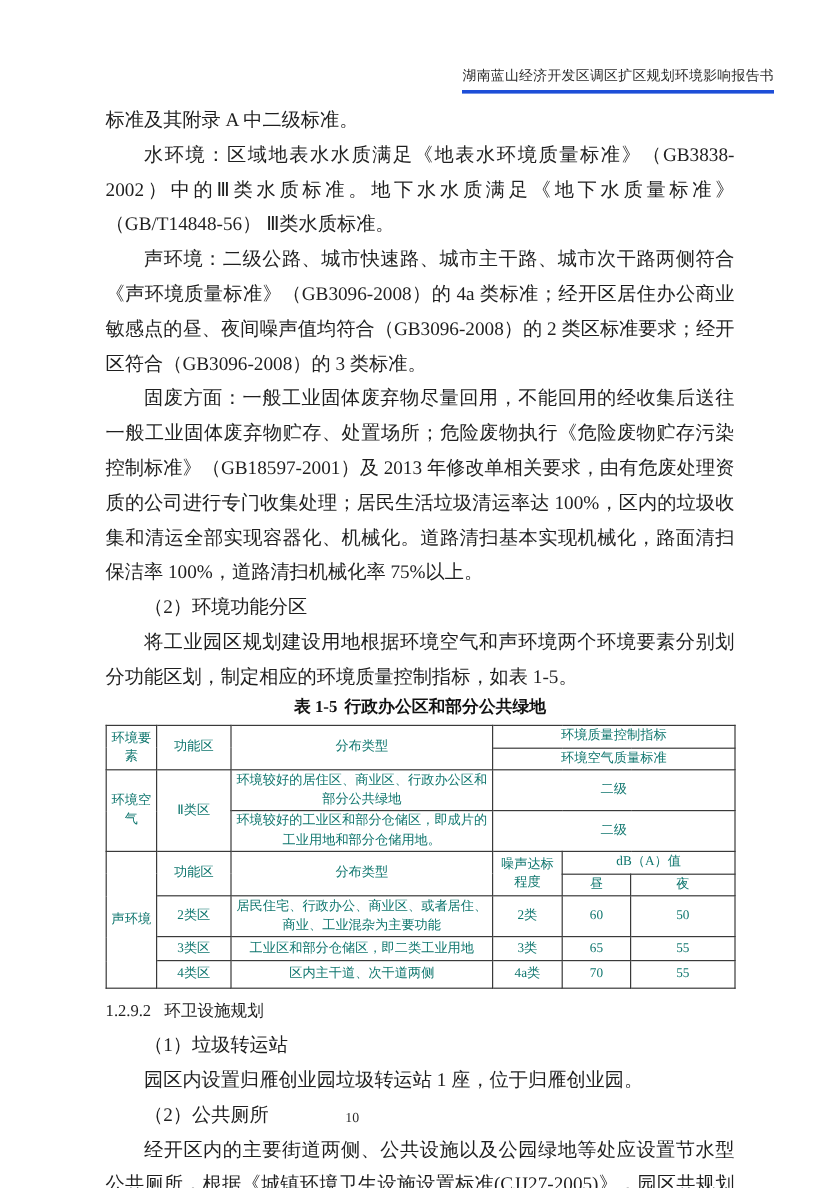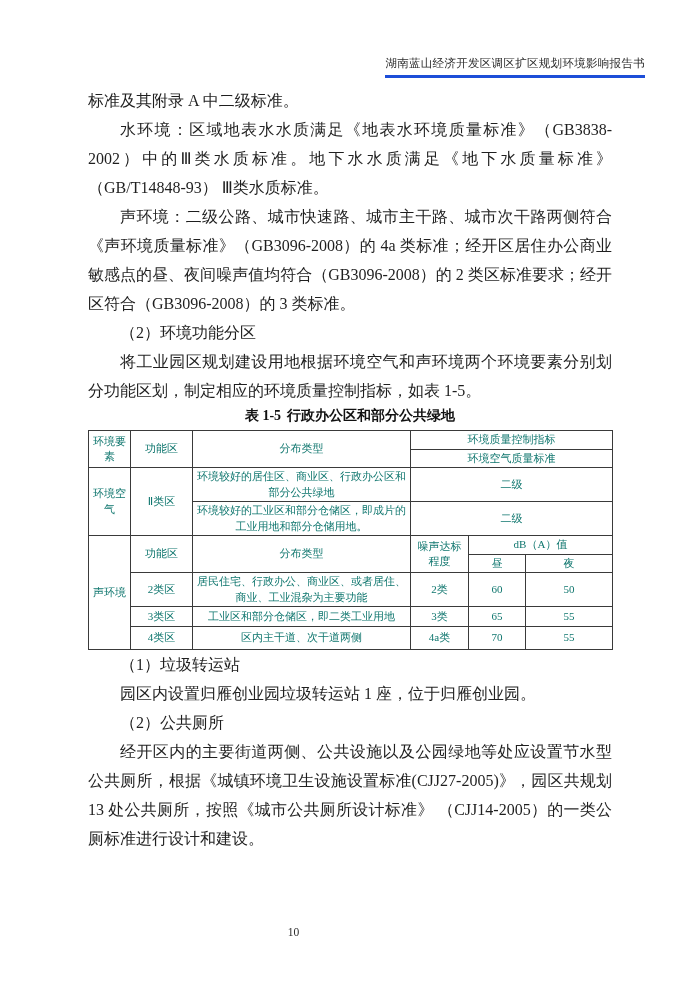--- a/index.html
+++ b/index.html
@@ -95,22 +95,23 @@
 
 <div class="page">
 
   <div class="header">
     <span>湖南蓝山经济开发区调区扩区规划环境影响报告书</span>
   </div>
 
   <div class="content">
 
     <p class="para noindent">标准及其附录 A 中二级标准。</p>
-    <p class="para">水环境：区域地表水水质满足《地表水环境质量标准》（GB3838-2002）中的Ⅲ类水质标准。地下水水质满足《地下水质量标准》（GB/T14848-93） Ⅲ类水质标准。</p>
+    <p class="para">水环境：区域地表水水质满足《地表水环境质量标准》（GB3838-2002）中的Ⅲ类水质标准。地下水水质满足《地下水质量标准》（GB/T14848-56） Ⅲ类水质标准。</p>
     <p class="para">声环境：二级公路、城市快速路、城市主干路、城市次干路两侧符合《声环境质量标准》（GB3096-2008）的 4a 类标准；经开区居住办公商业敏感点的昼、夜间噪声值均符合（GB3096-2008）的 2 类区标准要求；经开区符合（GB3096-2008）的 3 类标准。</p>
+    <p class="para">固废方面：一般工业固体废弃物尽量回用，不能回用的经收集后送往一般工业固体废弃物贮存、处置场所；危险废物执行《危险废物贮存污染控制标准》（GB18597-2001）及 2013 年修改单相关要求，由有危废处理资质的公司进行专门收集处理；居民生活垃圾清运率达 100%，区内的垃圾收集和清运全部实现容器化、机械化。道路清扫基本实现机械化，路面清扫保洁率 100%，道路清扫机械化率 75%以上。</p>
     <p class="para">（2）环境功能分区</p>
     <p class="para">将工业园区规划建设用地根据环境空气和声环境两个环境要素分别划分功能区划，制定相应的环境质量控制指标，如表 1-5。</p>
 
     <div class="table-caption">
       <span>表 1-5</span>
       <span>行政办公区和部分公共绿地</span>
     </div>
 
     <table class="env-table">
       <colgroup>
@@ -169,20 +170,24 @@
         <tr class="h23">
           <td>4类区</td>
           <td>区内主干道、次干道两侧</td>
           <td>4a类</td>
           <td>70</td>
           <td>55</td>
         </tr>
       </tbody>
     </table>
 
+    <div class="section-heading">
+      <span>1.2.9.2</span>
+      <span>环卫设施规划</span>
+    </div>
     <p class="para">（1）垃圾转运站</p>
     <p class="para">园区内设置归雁创业园垃圾转运站 1 座，位于归雁创业园。</p>
     <p class="para">（2）公共厕所</p>
     <p class="para">经开区内的主要街道两侧、公共设施以及公园绿地等处应设置节水型公共厕所，根据《城镇环境卫生设施设置标准(CJJ27-2005)》，园区共规划 13 处公共厕所，按照《城市公共厕所设计标准》 （CJJ14-2005）的一类公厕标准进行设计和建设。</p>
 
   </div>
 
   <div class="footer">10</div>
 
 </div>

